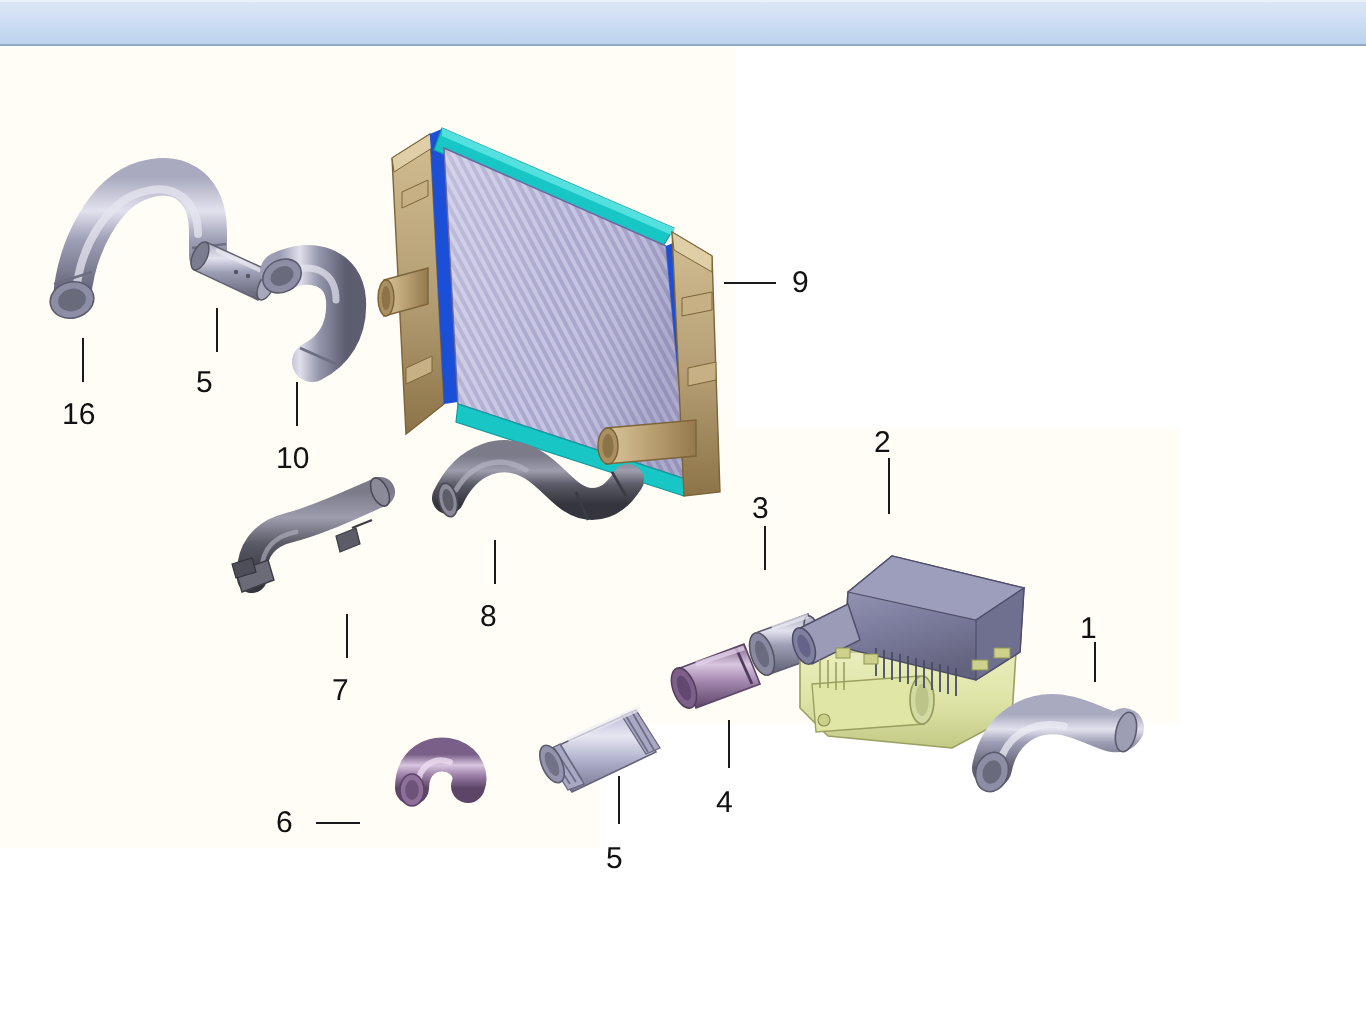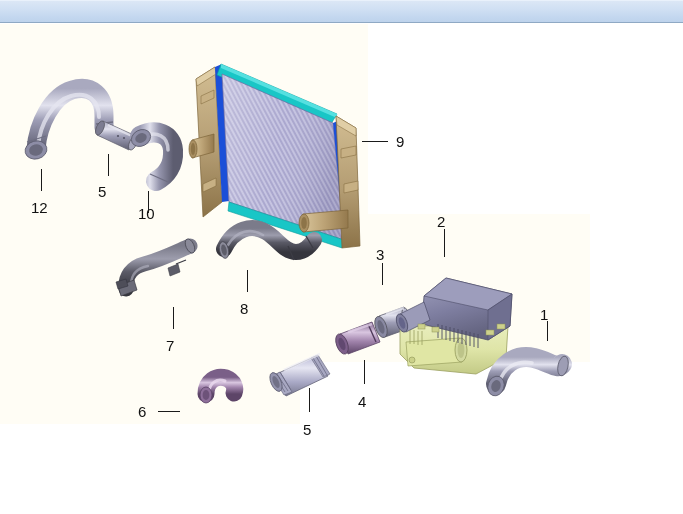--- a/index.html
+++ b/index.html
@@ -369,23 +369,23 @@
 
     <div class="callout" style="left:166px; top:314px;">7</div>
     <div class="leader leader-v" style="left:173px; top:283px; height:22px;"></div>
 
     <div class="callout" style="left:240px; top:277px;">8</div>
     <div class="leader leader-v" style="left:247px; top:246px; height:22px;"></div>
 
     <div class="callout" style="left:396px; top:110px;">9</div>
     <div class="leader leader-h" style="left:362px; top:117px; width:26px;"></div>
 
-    <div class="callout" style="left:138px; top:182px;">10</div>
+    <div class="callout" style="left:138px; top:198px;">10</div>
     <div class="leader leader-v" style="left:148px; top:167px; height:22px;"></div>
 
     <div class="callout" style="left:98px;  top:160px;">5</div>
     <div class="leader leader-v" style="left:108px; top:130px; height:22px;"></div>
 
-    <div class="callout" style="left:31px;  top:176px;">12</div>
+    <div class="callout" style="left:31px;  top:176px;">16</div>
     <div class="leader leader-v" style="left:41px;  top:145px; height:22px;"></div>
 
   </div>
 </div>
 
 </body></html>

